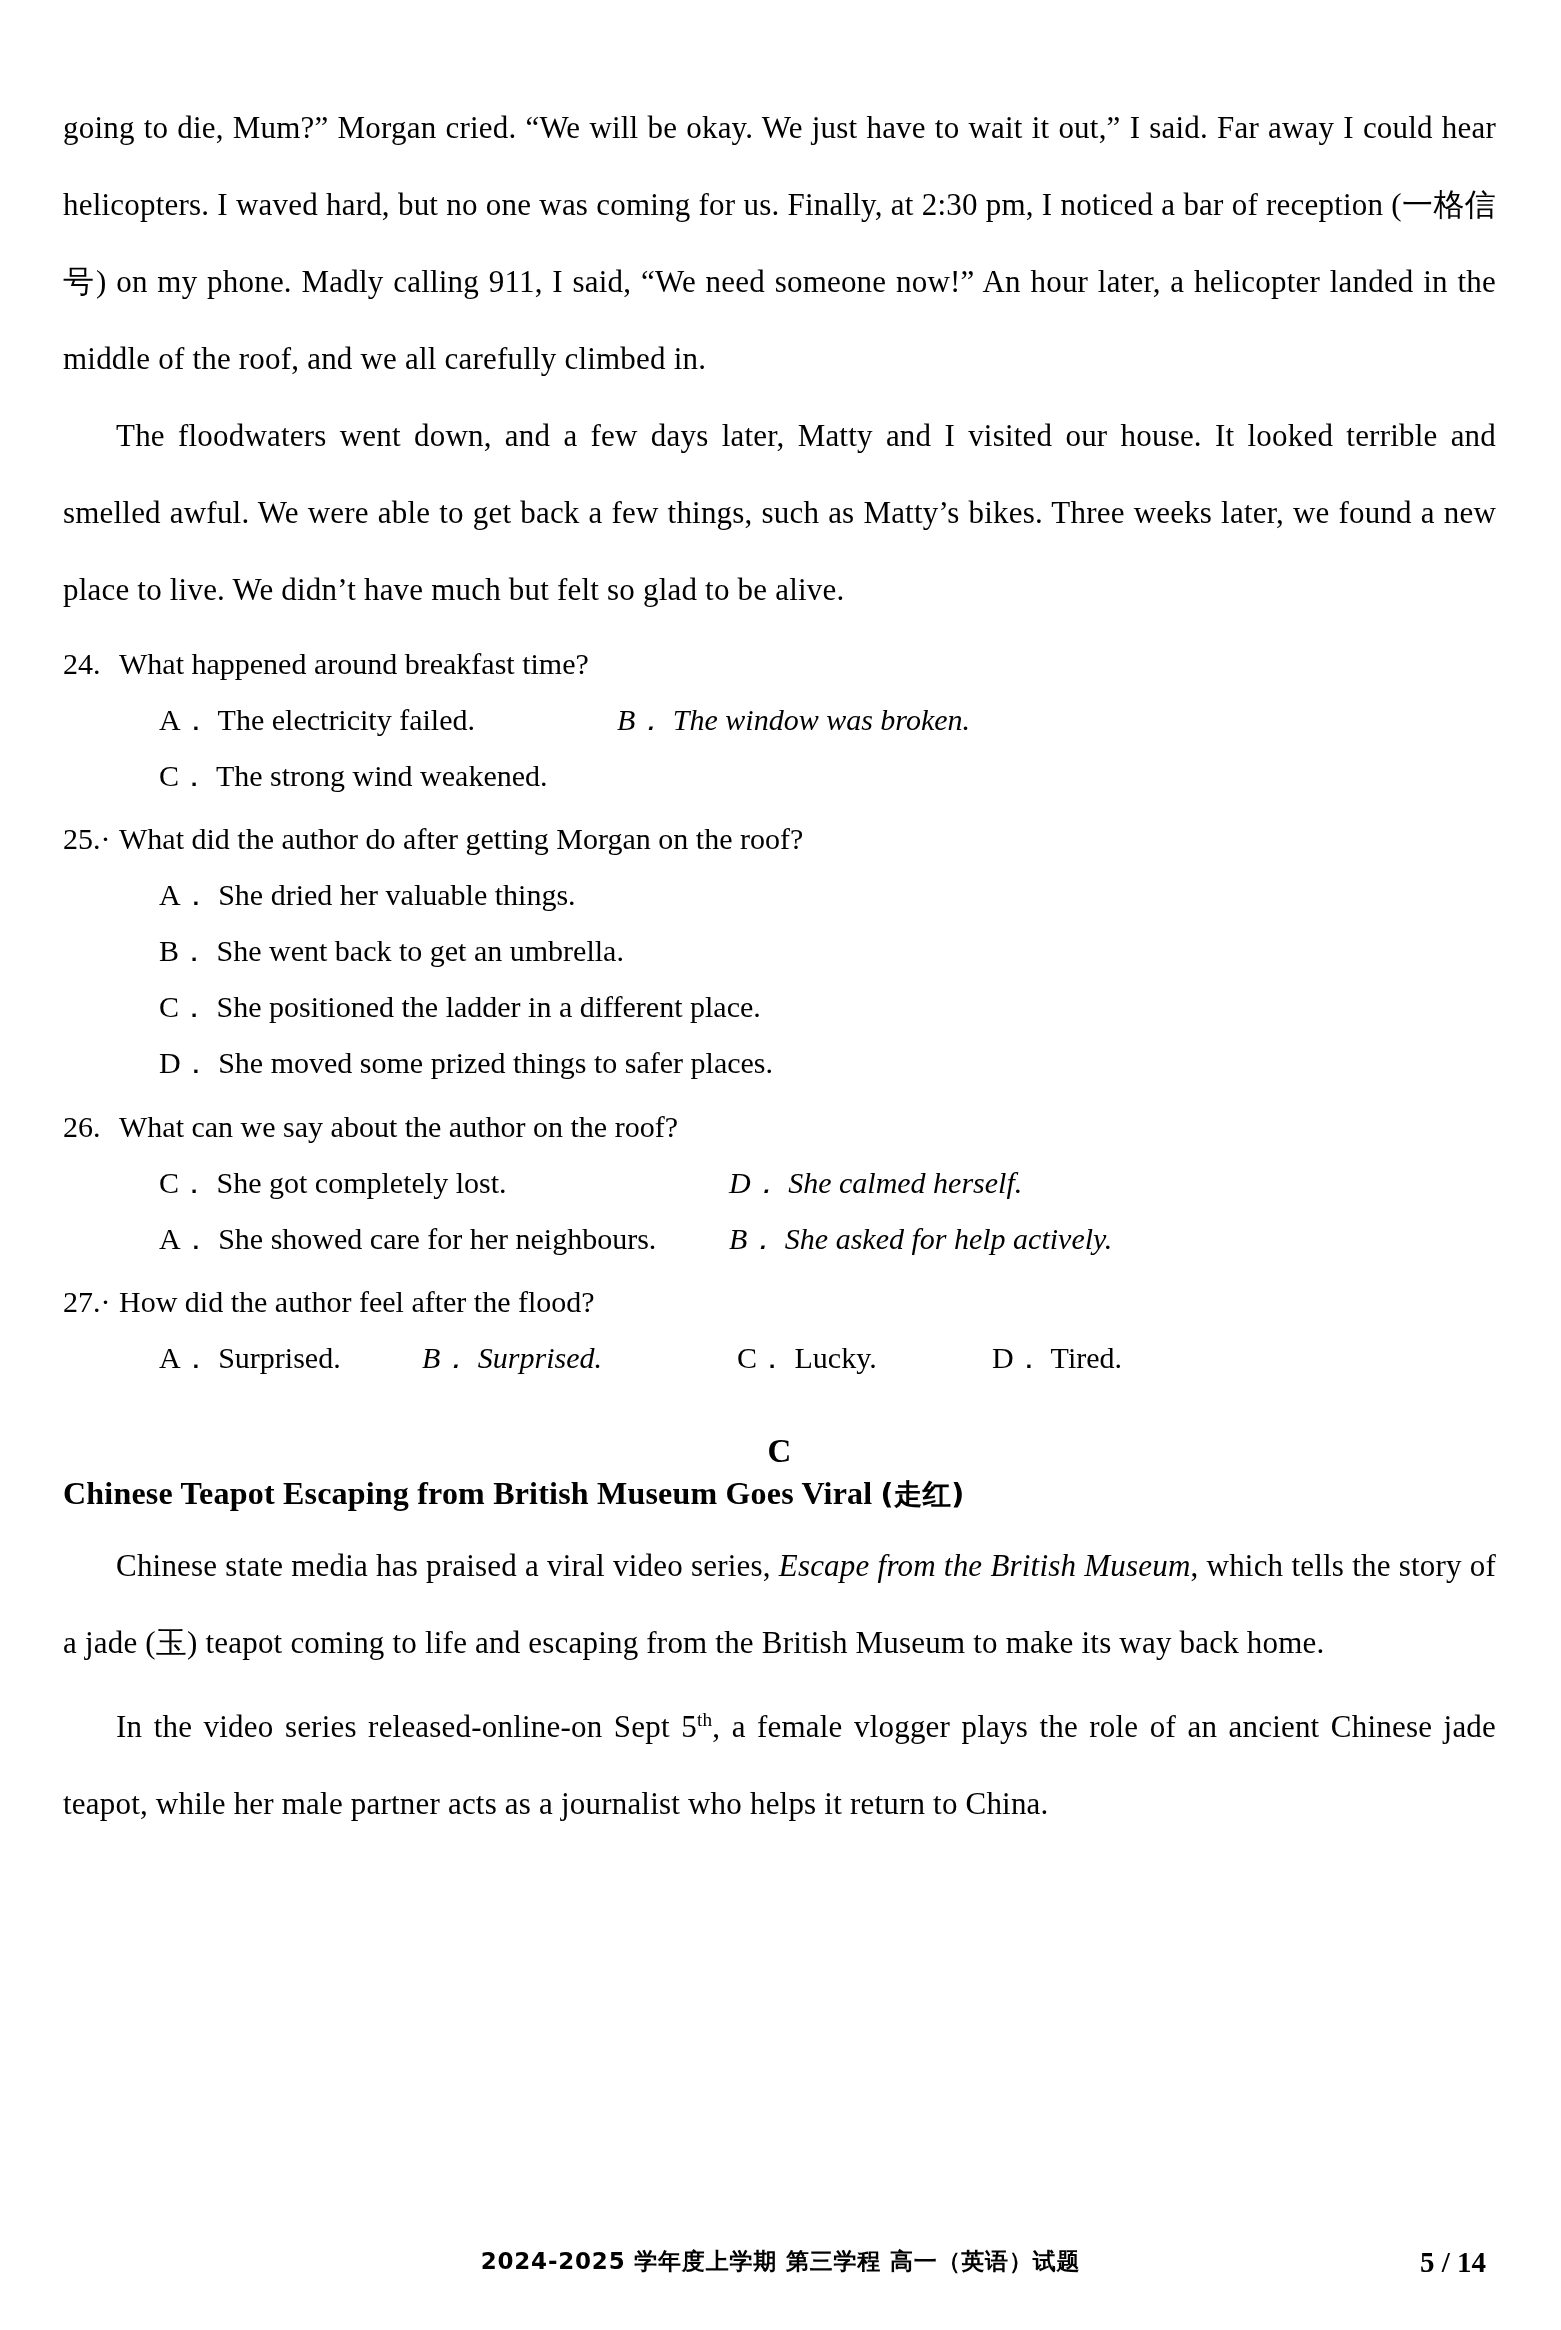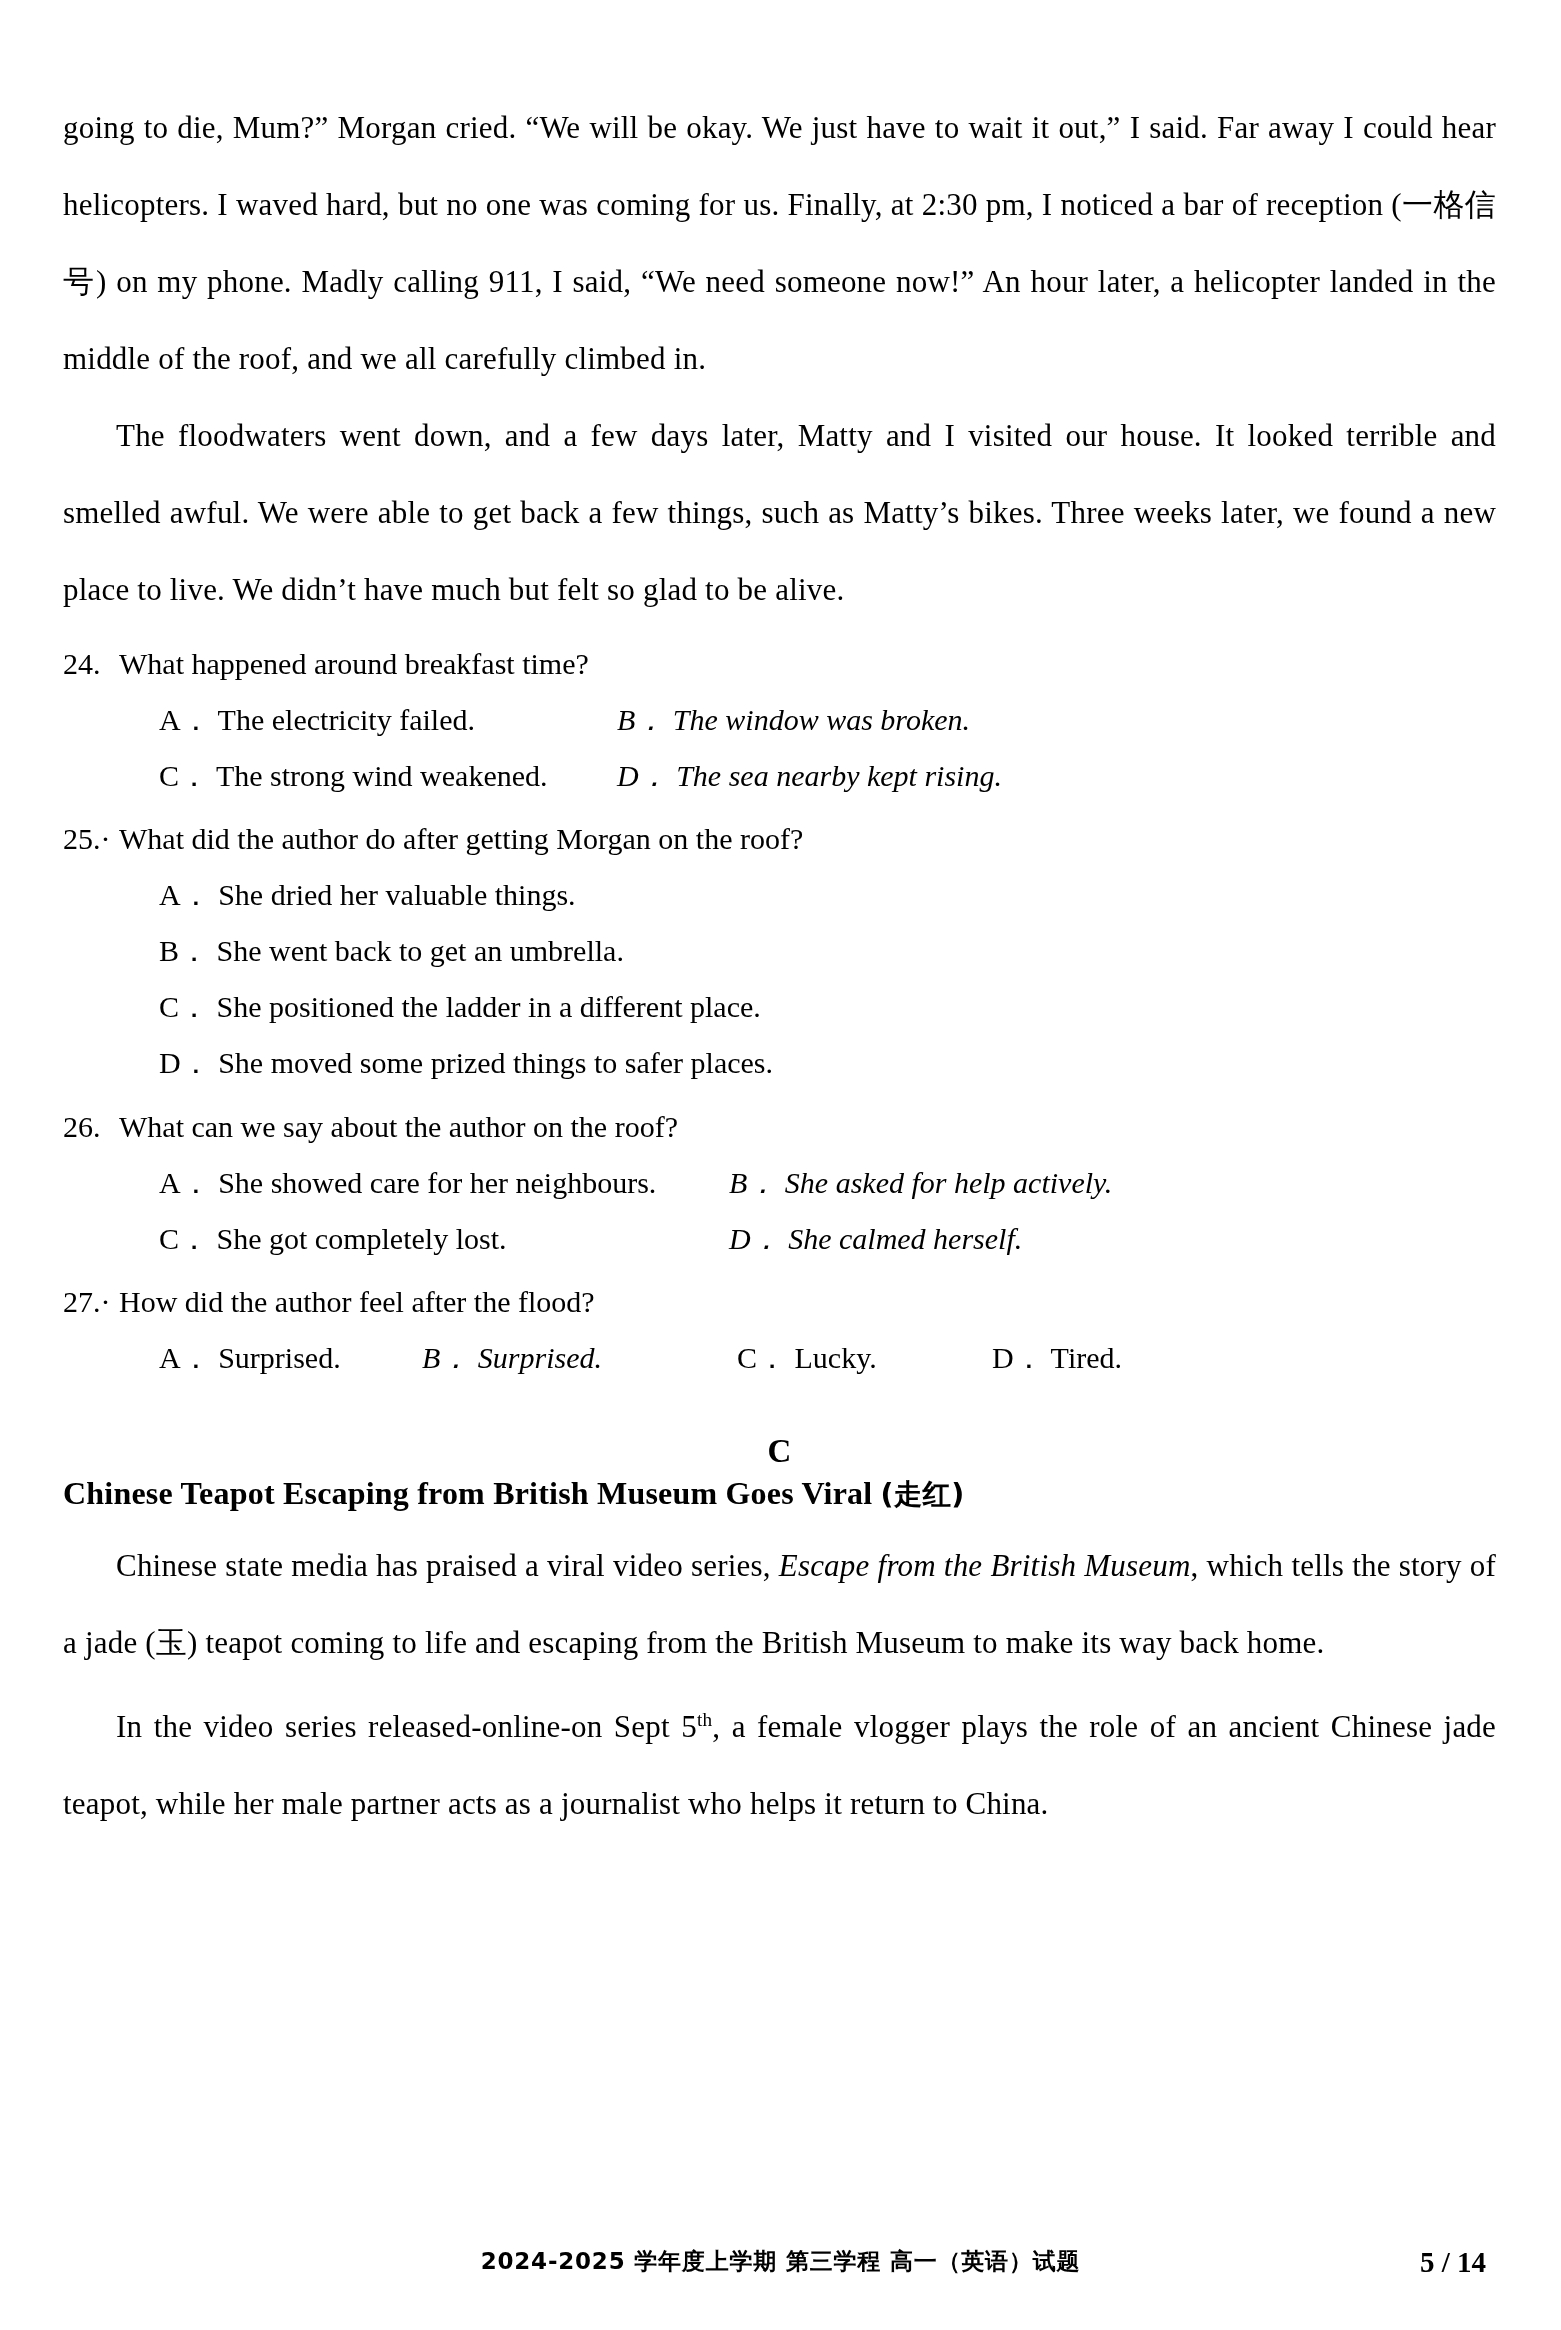--- a/index.html
+++ b/index.html
@@ -130,21 +130,20 @@
       <div class="q-stem">
         <span class="q-num">24.</span><span>What happened around breakfast time?</span>
       </div>
       <div class="opts">
         <div class="opt-row">
           <span class="opt-a">A． The electricity failed.</span>
           <span class="opt-b">B． The window was broken.</span>
         </div>
         <div class="opt-row">
           <span class="opt-a">C． The strong wind weakened.</span>
-          <span class="opt-b">D． The sea nearby kept rising.</span>
         </div>
       </div>
     </div>
 
     <div class="q-block">
       <div class="q-stem">
         <span class="q-num">25.·</span><span>What did the author do after getting Morgan on the roof?</span>
       </div>
       <div class="opts">
         <div class="opt-single">A． She dried her valuable things.</div>
@@ -153,26 +152,26 @@
         <div class="opt-single">D． She moved some prized things to safer places.</div>
       </div>
     </div>
 
     <div class="q-block">
       <div class="q-stem">
         <span class="q-num">26.</span><span>What can we say about the author on the roof?</span>
       </div>
       <div class="opts">
         <div class="opt-row wide">
+          <span class="opt-a">C． She got completely lost.</span>
+          <span class="opt-b">D． She calmed herself.</span>
+        </div>
+        <div class="opt-row wide">
           <span class="opt-a">A． She showed care for her neighbours.</span>
           <span class="opt-b">B． She asked for help actively.</span>
-        </div>
-        <div class="opt-row wide">
-          <span class="opt-a">C． She got completely lost.</span>
-          <span class="opt-b">D． She calmed herself.</span>
         </div>
       </div>
     </div>
 
     <div class="q-block">
       <div class="q-stem">
         <span class="q-num">27.·</span><span>How did the author feel after the flood?</span>
       </div>
       <div class="opts">
         <div class="opt-row four">

